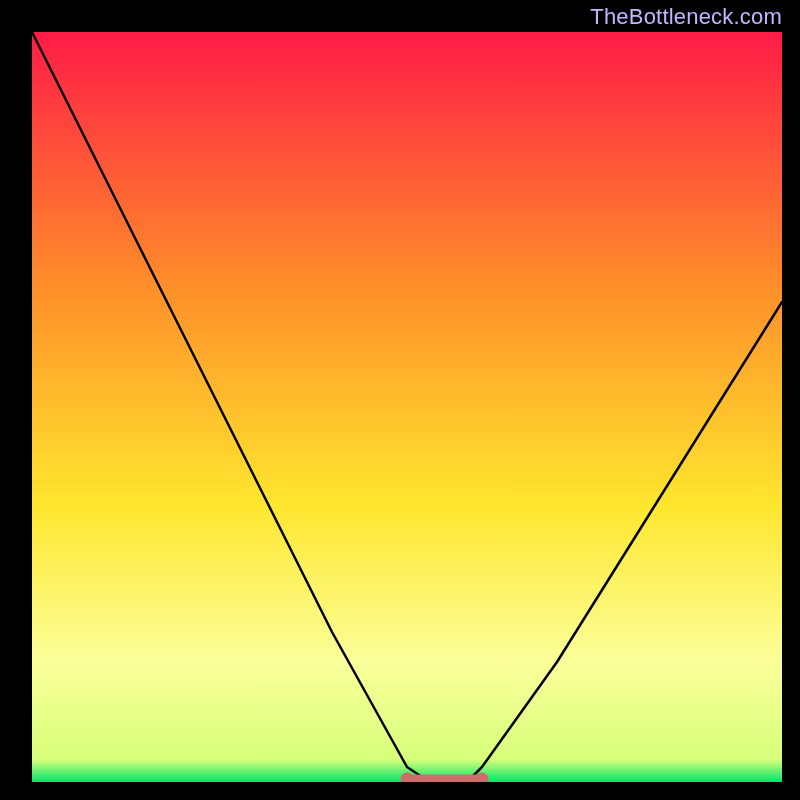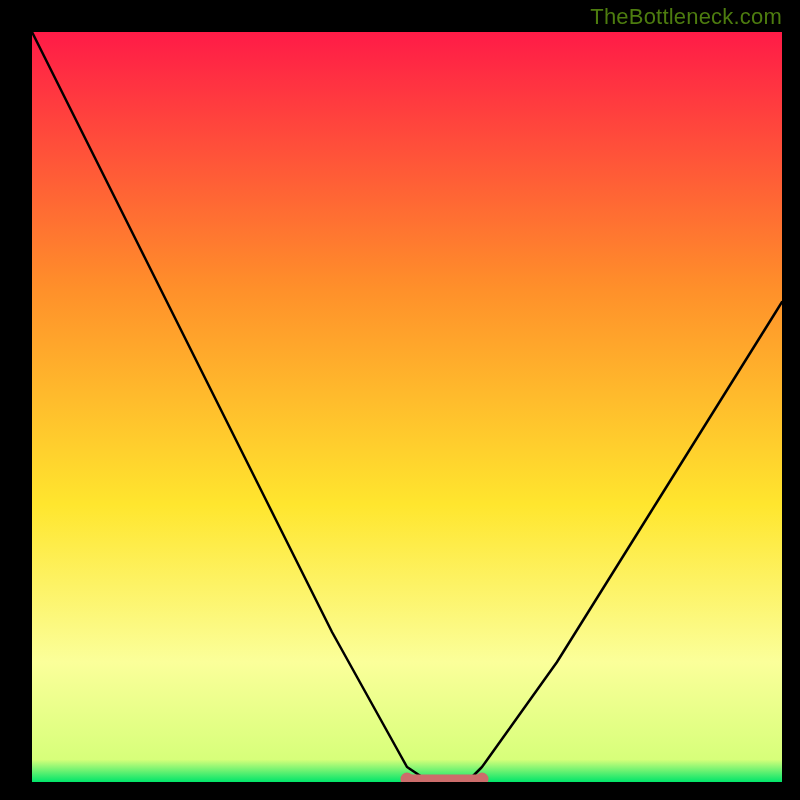--- a/index.html
+++ b/index.html
@@ -16,21 +16,21 @@
     height: 800px;
     background: #000;
   }
   .watermark {
     position: absolute;
     top: 4px;
     right: 18px;
     font-family: Arial, Helvetica, sans-serif;
     font-size: 22px;
     font-weight: 500;
-    color: #4d7c0f;
+    color: #c4b5fd;
     letter-spacing: 0.2px;
     z-index: 50;
   }
   svg.plot {
     position: absolute;
     left: 0;
     top: 0;
     width: 800px;
     height: 800px;
   }

